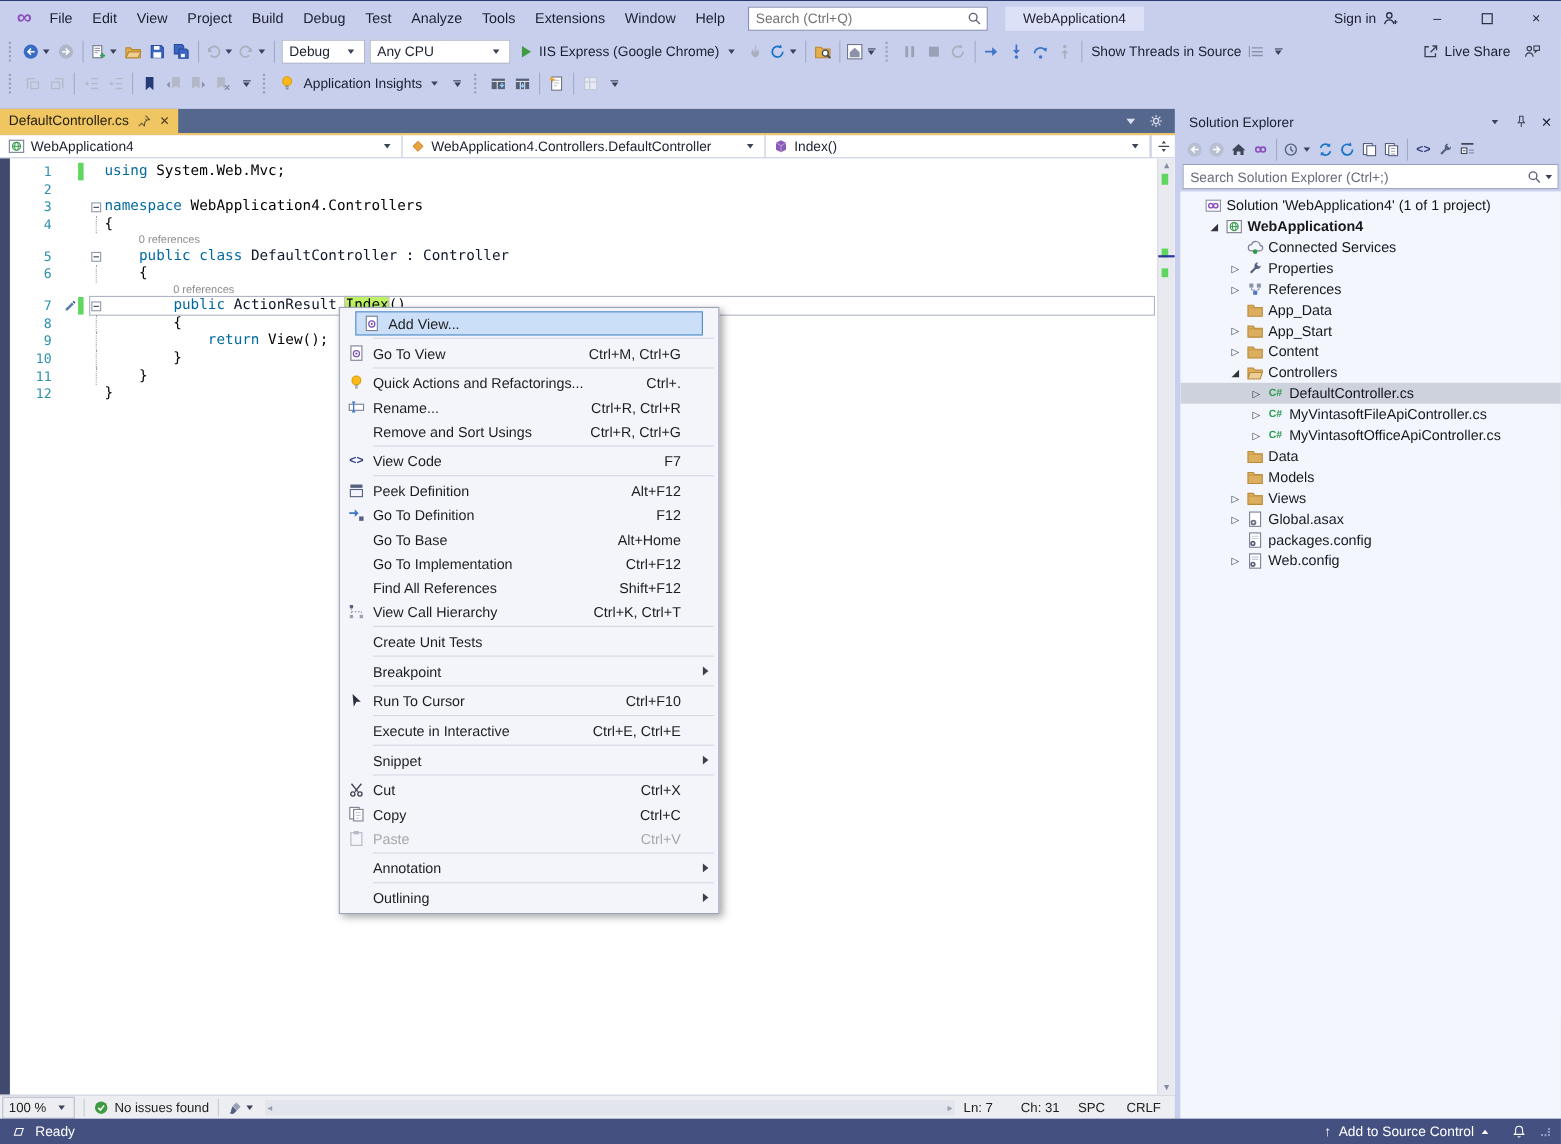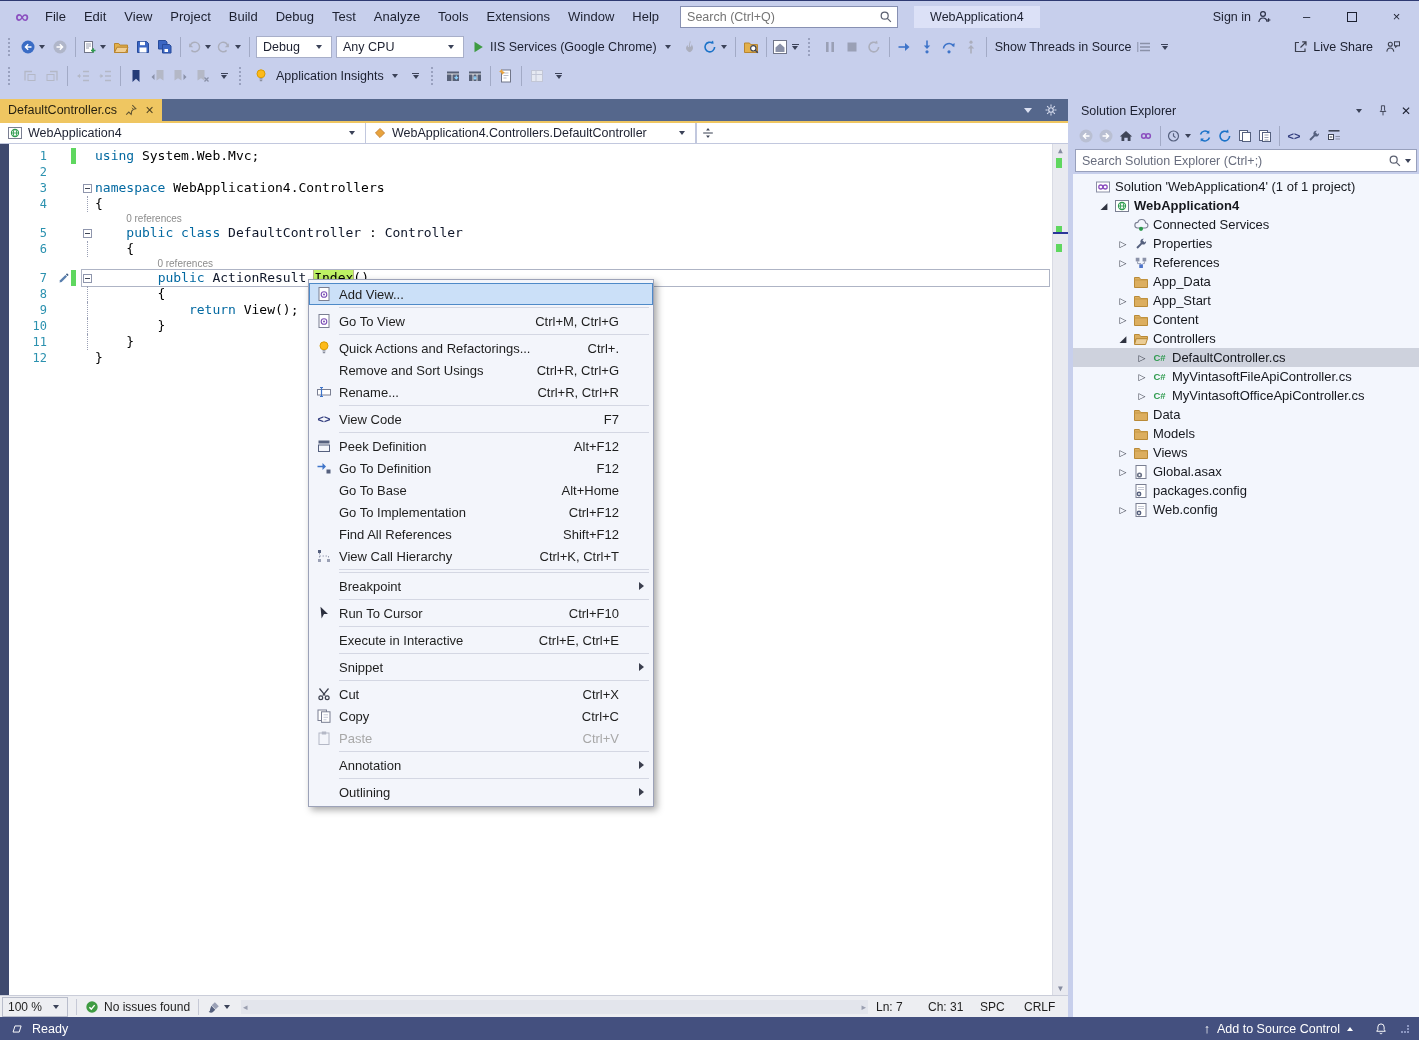--- a/index.html
+++ b/index.html
@@ -104,21 +104,21 @@
 .trow{height:19px;display:flex;align-items:center;font-size:13px}
 .trow.sel{background:#CED2DD}
 .texp{width:16px;flex:none;text-align:center;font-size:9px;color:#2F3340}
 .tico{width:19px;flex:none;display:flex;align-items:center;justify-content:center}
 .tlbl{padding-left:3px;color:#16181E;white-space:nowrap}
 .tlbl.bold{font-weight:bold}
 
 
 .ctx{position:absolute;left:308px;top:278px;width:346px;background:#F3F5FB;border:1px solid #9CA2B8;box-shadow:3px 3px 7px rgba(0,0,0,.35);padding:3px 0;z-index:60;font-size:13px;color:#1E1E1E}
 .ctx-item{height:22px;display:flex;align-items:center;position:relative;padding-right:22px}
-.ctx-item.sel{background:#CBE0F8;outline:1px solid #4E8AC8;outline-offset:-1px;margin:0 0;padding-right:20px}
+.ctx-item.sel{background:#CBE0F8;outline:1px solid #4E8AC8;outline-offset:-1px;margin:0 14px;padding-right:20px}
 .ctx-icon{width:30px;flex:none;display:flex;align-items:center;justify-content:center}
 .ctx-label{flex:1;white-space:nowrap}
 .ctx-short{margin-left:auto;padding-right:12px;white-space:nowrap}
 .ctx-sep{height:1px;background:#D4D7E3;margin:2px 4px 2px 30px}
 .ctx-item.dis .ctx-label,.ctx-item.dis .ctx-short{color:#A8A8A8}
 .subarr{position:absolute;right:9px;top:50%;transform:translateY(-50%);width:0;height:0;border-top:4px solid transparent;border-bottom:4px solid transparent;border-left:5px solid #3B3F4E}
 .ic{display:inline-flex;align-items:center;justify-content:center}
 svg{display:block}
 </style>
 </head>
@@ -238,21 +238,21 @@
       <span class="combo wide">
         <span>Any CPU</span>
         <span class="caret"></span>
       </span>
       <span class="start-btn">
         <span class="ic">
           <svg viewBox="0 0 16 16" width="14" height="14">
             <path d="M4 2v12l9.5-6z" fill="#3E9B42"></path>
           </svg>
         </span>
-        <span>IIS Services (Google Chrome)</span>
+        <span>IIS Express (Google Chrome)</span>
         <span class="caret"></span>
       </span>
       <span class="tb-ic dis">
         <svg viewBox="0 0 16 16" width="16" height="16">
           <path d="M8 1.5c1.8 2.8-1.6 4 .6 6.4.9-.7 1-1.7.8-2.6 1.9 1.7 2.9 5.6-1.4 7.9-4.3-1.5-5-4.9-2.4-7.3.1 1.3.4 1.8 1.5 2.4-.9-2.3.7-4.5.9-6.8z" fill="#ABAEBC"></path>
         </svg>
       </span>
       <span class="tb-ic">
         <svg viewBox="0 0 16 16" width="16" height="16">
           <path d="M12.6 8a4.8 4.8 0 1 1-1.9-3.8" fill="none" stroke="#1A72C8" stroke-width="1.6"></path>
@@ -513,20 +513,30 @@
             <span class="lbl">WebApplication4</span>
             <span class="caret cv"></span>
           </span>
           <span class="crumb c2">
             <span class="ic">
               <svg viewBox="0 0 16 16" width="14" height="14">
                 <path d="M8 2.8 13.2 8 8 13.2 2.8 8z" fill="#E8A33D" stroke="#C27B2B"></path>
               </svg>
             </span>
             <span class="lbl">WebApplication4.Controllers.DefaultController</span>
+            <span class="caret cv"></span>
+          </span>
+          <span class="crumb c3">
+            <span class="ic">
+              <svg viewBox="0 0 16 16" width="14" height="14">
+                <path d="M8 1.8l5.2 2.6v7.2L8 14.2 2.8 11.6V4.4z" fill="#8A5BB8"></path>
+                <path d="M8 7.4v6.8M2.8 4.4 8 7.4l5.2-3" stroke="#C7AEE3" fill="none" stroke-width=".9"></path>
+              </svg>
+            </span>
+            <span class="lbl">Index()</span>
             <span class="caret cv"></span>
           </span>
           <span class="split-handle">
             <svg viewBox="0 0 16 16" width="14" height="14">
               <path d="M2.5 8h11" stroke="#3F4557" stroke-width="1.2"></path>
               <path d="M8 2.2 5.8 5.2h4.4zM8 13.8 5.8 10.8h4.4z" fill="#3F4557"></path>
             </svg>
           </span>
         </div>
       <div class="code-area" id="code-area">
@@ -967,36 +977,36 @@
             <svg viewBox="0 0 16 16" width="16" height="16">
               <circle cx="8" cy="5.8" r="4" fill="#FDBA1A" stroke="#D99B00"></circle>
               <path d="M6.5 10.8h3M6.8 12.6h2.4" stroke="#8A8F9E" stroke-width="1.3"></path>
             </svg>
           </span>
         </span>
         <span class="ctx-label">Quick Actions and Refactorings...</span>
         <span class="ctx-short">Ctrl+.</span>
       </div>
       <div class="ctx-item">
+        <span class="ctx-icon">
+          <span class="ic">
+            <svg viewBox="0 0 16 16" width="16" height="16">
+              <rect x="1.5" y="5.5" width="13" height="5.5" fill="#fff" stroke="#7A7F92"></rect>
+              <path d="M5.5 3.5v9" stroke="#3E74C9" stroke-width="1.2"></path>
+              <path d="M4 3.5h3M4 12.5h3" stroke="#3E74C9" stroke-width="1.2"></path>
+            </svg>
+          </span>
+        </span>
+        <span class="ctx-label">Rename...</span>
+        <span class="ctx-short">Ctrl+R, Ctrl+R</span>
+      </div>
+      <div class="ctx-item">
         <span class="ctx-icon"></span>
         <span class="ctx-label">Remove and Sort Usings</span>
         <span class="ctx-short">Ctrl+R, Ctrl+G</span>
-      </div>
-      <div class="ctx-item">
-        <span class="ctx-icon">
-          <span class="ic">
-            <svg viewBox="0 0 16 16" width="16" height="16">
-              <rect x="1.5" y="5.5" width="13" height="5.5" fill="#fff" stroke="#7A7F92"></rect>
-              <path d="M5.5 3.5v9" stroke="#3E74C9" stroke-width="1.2"></path>
-              <path d="M4 3.5h3M4 12.5h3" stroke="#3E74C9" stroke-width="1.2"></path>
-            </svg>
-          </span>
-        </span>
-        <span class="ctx-label">Rename...</span>
-        <span class="ctx-short">Ctrl+R, Ctrl+R</span>
       </div>
       <div class="ctx-sep"></div>
       <div class="ctx-item">
         <span class="ctx-icon">
           <span class="ic">
             <span style="font-weight:bold;color:#2F3A7C;font-size:11px;font-family:'Liberation Sans',sans-serif">&lt;&gt;</span>
           </span>
         </span>
         <span class="ctx-label">View Code</span>
         <span class="ctx-short">F7</span>
@@ -1050,20 +1060,24 @@
               <rect x="2" y="11" width="3" height="3" fill="#9AA0B5"></rect>
               <rect x="11" y="11" width="3" height="3" fill="#9AA0B5"></rect>
               <path d="M3.5 5v6M3.5 8h9v3" fill="none" stroke="#9AA0B5" stroke-dasharray="1.5 1.5"></path>
             </svg>
           </span>
         </span>
         <span class="ctx-label">View Call Hierarchy</span>
         <span class="ctx-short">Ctrl+K, Ctrl+T</span>
       </div>
       <div class="ctx-sep"></div>
+      <div class="ctx-item">
+        <span class="ctx-icon"></span>
+        <span class="ctx-label">Create Unit Tests</span>
+      </div>
       <div class="ctx-sep"></div>
       <div class="ctx-item">
         <span class="ctx-icon"></span>
         <span class="ctx-label">Breakpoint</span>
         <span class="subarr"></span>
       </div>
       <div class="ctx-sep"></div>
       <div class="ctx-item">
         <span class="ctx-icon">
           <span class="ic">

